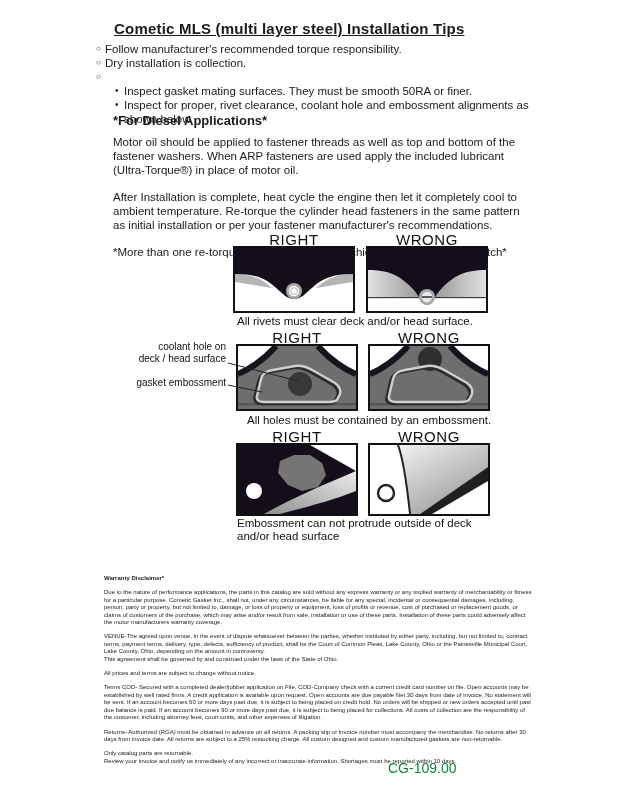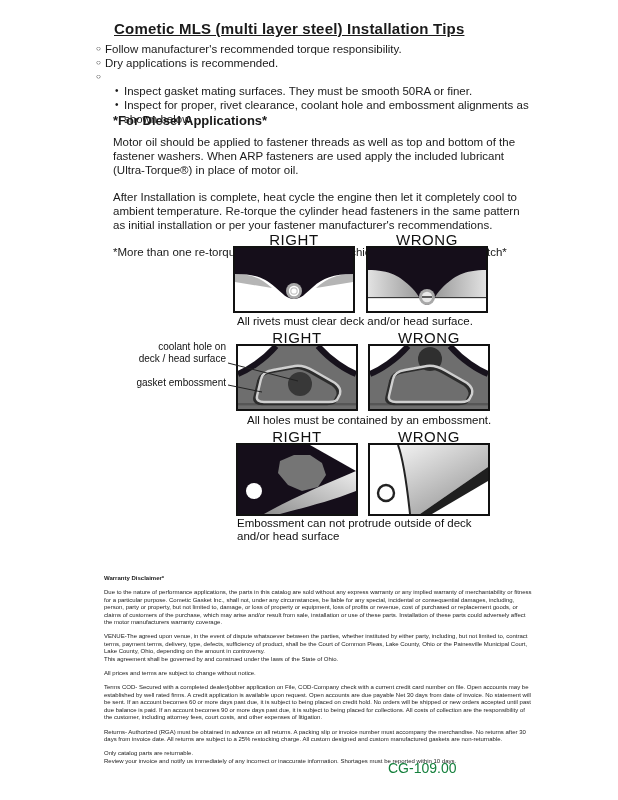--- a/index.html
+++ b/index.html
@@ -38,21 +38,21 @@
 
   <div class="abs doc-title">Cometic MLS (multi layer steel) Installation Tips</div>
 
   <div class="abs bullets">
     <div class="b-row">
         <span class="mk">○</span>
         <span>Follow manufacturer's recommended torque responsibility.</span>
       </div>
     <div class="b-row">
         <span class="mk">○</span>
-        <span>Dry applications is recommended.</span>
+        <span>Dry installation is collection.</span>
       </div>
     <div class="b-row">
         <span class="mk">○</span>
       </div>
     <div class="b-row sub">
         <span class="mk">•</span>
         <span>Inspect gasket mating surfaces.  They must be smooth 50RA or finer.</span>
       </div>
     <div class="b-row sub">
         <span class="mk">•</span>

